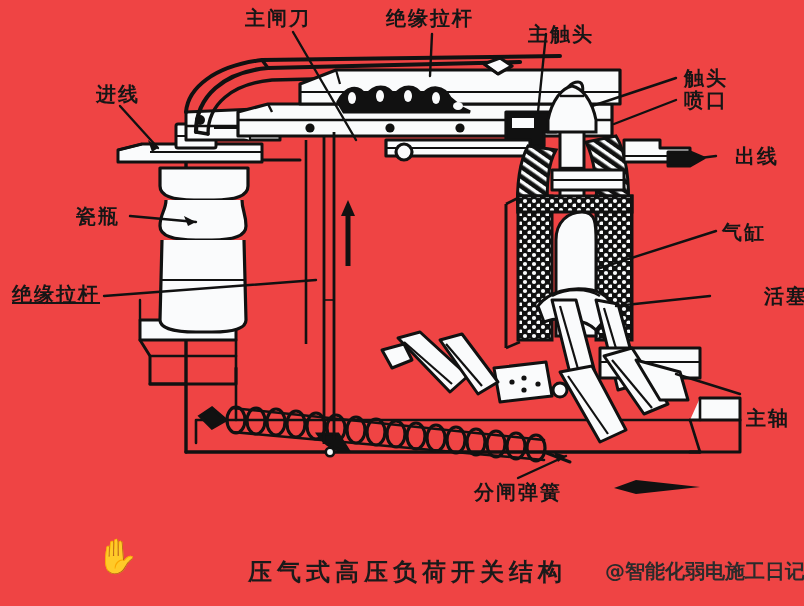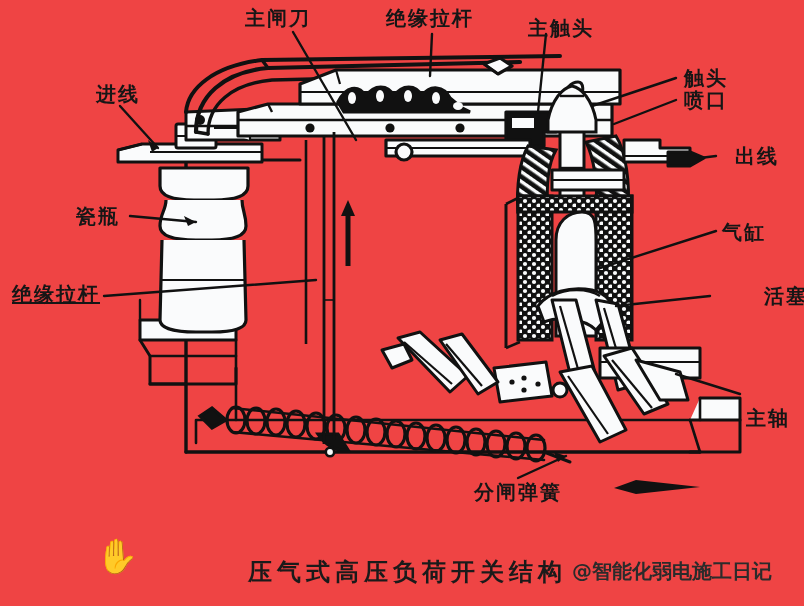--- a/index.html
+++ b/index.html
@@ -324,33 +324,33 @@
 
     <g fill="#111" stroke="none">
       <path d="M158,148 L148,140 L152,152 Z"></path>
       <path d="M196,222 L184,216 L188,226 Z"></path>
       <path d="M566,456 L554,452 L558,462 Z"></path>
     </g>
   </svg>
 
   <div class="lbl" style="left:245px; top:8px;">主闸刀</div>
   <div class="lbl" style="left:386px; top:8px;">绝缘拉杆</div>
-  <div class="lbl" style="left:528px; top:18px;font-family:Liberation Serif, serif;">主触头</div>
+  <div class="lbl" style="left:528px; top:24px;font-family:Liberation Serif, serif;">主触头</div>
 
   <div class="lbl" style="left:684px; top:68px;">触头</div>
   <div class="lbl" style="left:684px; top:90px;">喷口</div>
   <div class="lbl" style="left:735px; top:146px;">出线</div>
   <div class="lbl" style="left:722px; top:222px;">气缸</div>
   <div class="lbl" style="left:716px; top:286px;margin-left:48px;">活塞</div>
   <div class="lbl" style="left:746px; top:408px;">主轴</div>
 
   <div class="lbl" style="left:96px;  top:84px;">进线</div>
   <div class="lbl" style="left:76px;  top:206px;">瓷瓶</div>
   <div class="lbl" style="left:12px;  top:284px;text-decoration:underline;">绝缘拉杆</div>
 
   <div class="lbl" style="left:474px; top:482px;">分闸弹簧</div>
 
   <div class="caption" style="left:248px; top:556px;">压气式高压负荷开关结构</div>
 
-  <div class="watermark-site" style="left:572px; top:558px;">@智能化弱电施工日记</div>
+  <div class="watermark-site" style="left:605px; top:558px;">@智能化弱电施工日记</div>
   <div class="wm-logo" style="left:96px; top:536px;">✋</div>
 
 </div>
 
 </body></html>

